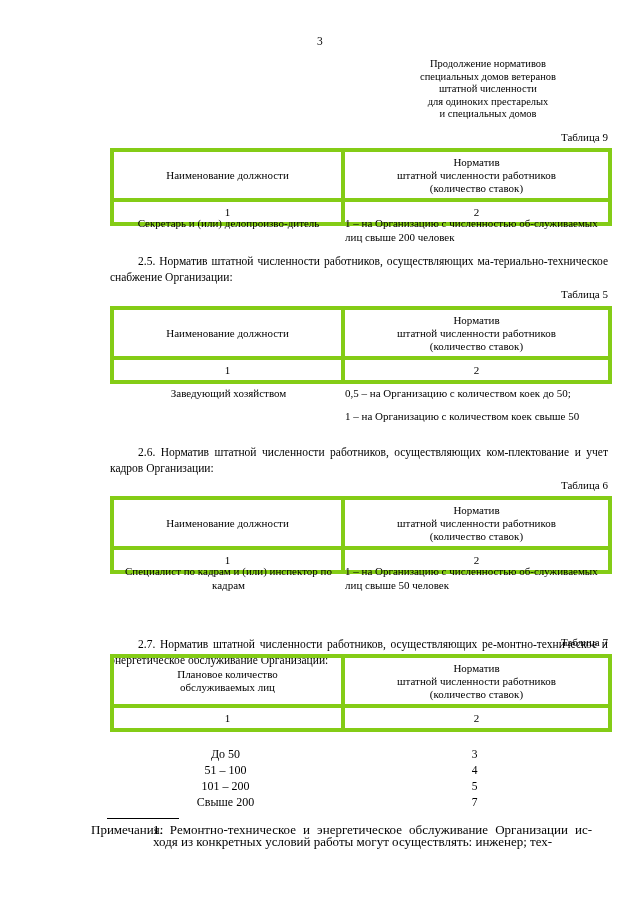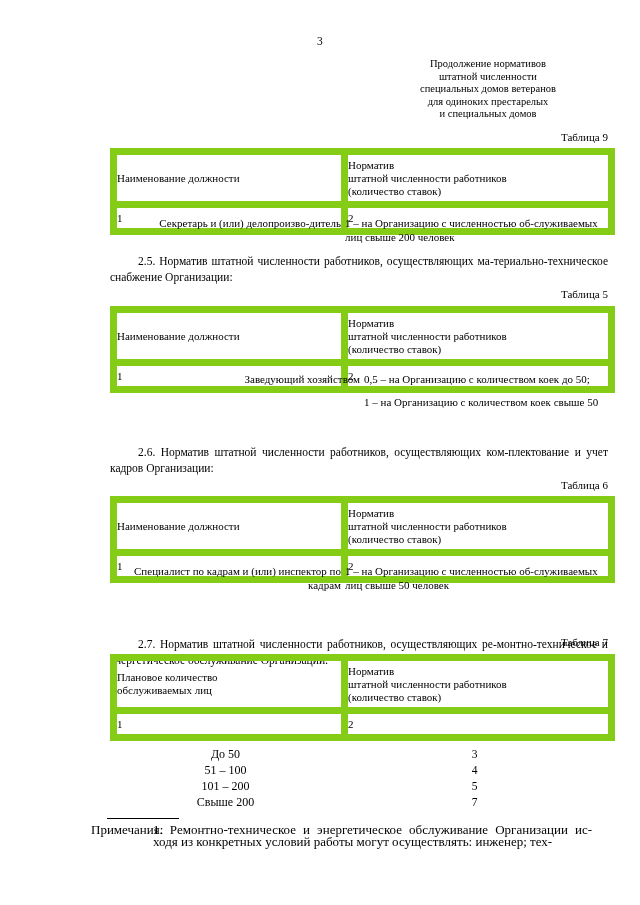--- a/index.html
+++ b/index.html
@@ -55,23 +55,24 @@
 
   
   table.doc-table {
     position: absolute;
     left: 110px;
     width: 498px;
     border-collapse: collapse;
     table-layout: fixed;
   }
   table.doc-table td {
-    border: 7px solid #84cc16;
+    border: 4px solid #84cc16;
     padding: 0;
     vertical-align: middle;
+    text-align: center;
     font-size: 11px;
     line-height: 13px;
   }
   table.doc-table col.c1 { width: 231px; }
   table.doc-table col.c2 { width: 267px; }
 
   td.head-cell {
     height: 46px;
     padding: 3px 4px;
   }
@@ -95,21 +96,21 @@
   .data-row .col-left,
   .data-row .col-right {
     position: absolute;
     top: 0;
     font-size: 11px;
     line-height: 13.5px;
   }
   .data-row .col-left {
     left: 6px;
     width: 225px;
-    text-align: right;
+    text-align: center;
   }
   .data-row .col-right {
     left: 235px;
     width: 263px;
     text-align: left;
   }
   .col-right p, .col-left p {
     margin: 0;
   }
   .col-right p.justify {
@@ -186,22 +187,22 @@
 </style>
 </head>
 <body>
 
 <div class="page">
 
   <div class="page-number">3</div>
 
   <div class="heading-block">
     <div>Продолжение нормативов</div>
+    <div>специальных домов ветеранов</div>
     <div>штатной численности</div>
-    <div>специальных домов ветеранов</div>
     <div>для одиноких престарелых</div>
     <div>и специальных домов</div>
   </div>
 
   <div class="table-caption" style="top:131px;">Таблица 9</div>
 
   <table class="doc-table" style="top:148px;">
     <colgroup>
         <col class="c1">
         <col class="c2">
@@ -247,21 +248,21 @@
           <span class="ln">(количество ставок)</span>
         </td>
       </tr>
       <tr>
         <td class="num-cell">1</td>
         <td class="num-cell">2</td>
       </tr>
     </tbody>
   </table>
 
-  <div class="data-rows" style="top:373px;margin-left:19px;">
+  <div class="data-rows" style="top:387px;">
     <div class="data-row" style="height:62px;">
       <div class="col-left">Заведующий хозяйством</div>
       <div class="col-right">
         <p class="justify">0,5 – на Организацию с количеством коек до 50;</p>
         <div class="gap"></div>
         <p class="justify">1 – на Организацию с количеством коек свыше 50</p>
       </div>
     </div>
   </div>
 

